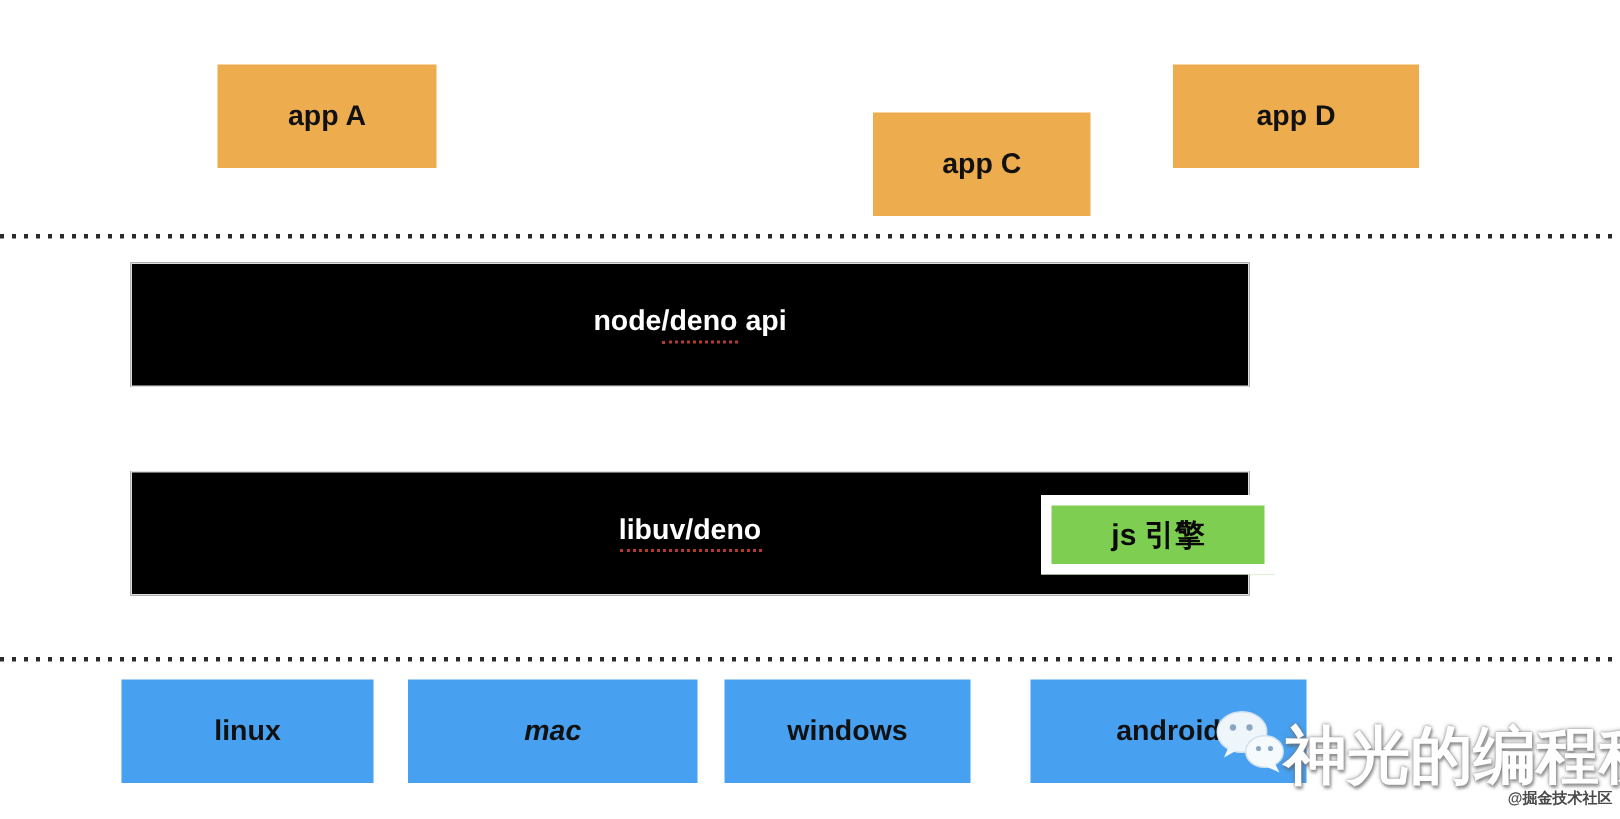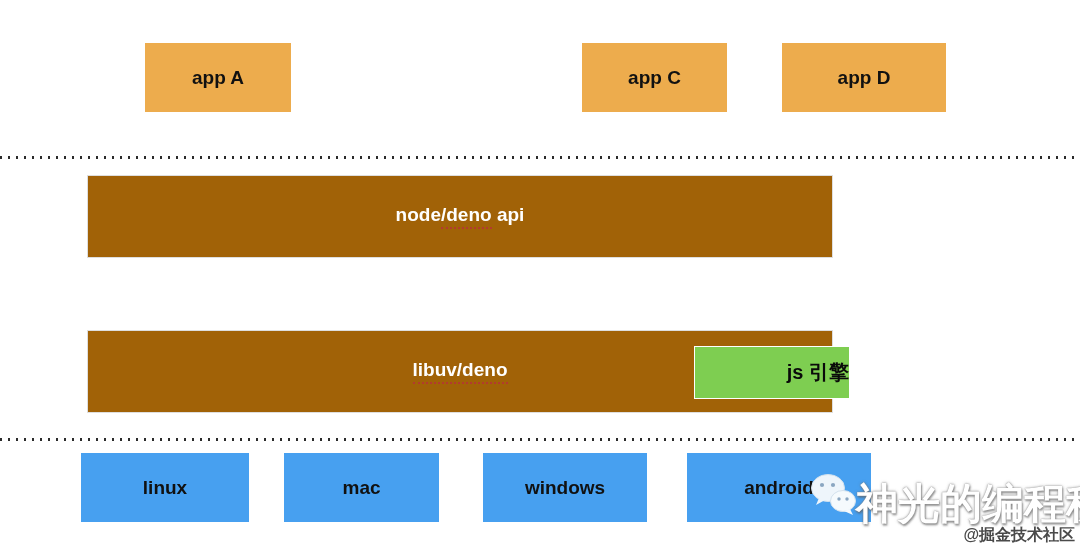--- a/index.html
+++ b/index.html
@@ -8,68 +8,68 @@
     font-family:"Liberation Sans","DejaVu Sans",sans-serif;
   }
   .box{
     position:absolute;display:flex;align-items:center;justify-content:center;
     font-weight:700;font-size:19px;color:#111;box-sizing:border-box;
   }
   
   .app{top:43px;height:69px;background:#EDAC4D;}
   .app-a{left:145px;width:146px;}
   .app-b{left:354px;width:146px;}
-  .app-c{left:582px;width:145px;}
+  .app-c{left:582px;width:145px;margin-top:32px;}
   .app-d{left:782px;width:164px;}
   
   .sep{
     position:absolute;left:0;width:1080px;height:3px;
     background-image:repeating-linear-gradient(to right,#2b2b2b 0px,#2b2b2b 2.5px,transparent 2.5px,transparent 8px);
   }
   .sep1{top:156px;}
   .sep2{top:438px;}
   
   .bar{
-    position:absolute;left:87px;width:746px;height:83px;background:#a16207;
+    position:absolute;left:87px;width:746px;height:83px;background:#000000;
     border:1px solid #dedede;box-sizing:border-box;
     display:flex;align-items:center;justify-content:center;
     color:#fff;font-weight:700;font-size:19px;
   }
   .bar1{top:175px;}
-  .bar2{top:330px;}
+  .bar2{top:314px;}
   .squiggle{
     display:inline-block;
     border-bottom:2px dotted #B23B2E;
     padding-bottom:1px;
   }
   
   .engine{
     position:absolute;left:606px;top:15px;width:156px;height:53px;
-    background:#7ECE51;border:1px solid #ffffff;box-sizing:border-box;
-    display:flex;align-items:center;justify-content:flex-end;
+    background:#7ECE51;border:7px solid #ffffff;box-sizing:border-box;
+    display:flex;align-items:center;justify-content:center;
     color:#0a0a0a;font-weight:700;font-size:20px;
   }
   
   .os{top:453px;height:69px;background:#47A0F0;}
   .os-linux{left:81px;width:168px;}
-  .os-mac{left:284px;width:155px;}
+  .os-mac{left:272px;width:193px;font-style:italic;}
   .os-windows{left:483px;width:164px;}
   .os-android{left:687px;width:184px;}
   .os-ios{left:888px;width:134px;}
   
   .wm-icon{position:absolute;left:809px;top:471px;width:48px;height:48px;}
   .wm-title{
     position:absolute;left:856px;top:476px;
     font-size:42px;font-weight:700;letter-spacing:0px;white-space:nowrap;
     color:#ffffff;
     text-shadow:0 0 1px #8a8a8a,0 0 3px rgba(110,110,110,.7),1px 2px 2px rgba(90,90,90,.55);
   }
   .wm-sub{
     position:absolute;right:5px;top:525px;
-    font-size:16px;font-weight:700;white-space:nowrap;
+    font-size:10px;font-weight:700;white-space:nowrap;
     color:#4a4a4a;text-shadow:0 0 2px #ffffff;
   }
 </style>
 </head>
 <body>
 
 <div class="canvas">
 
   <div class="box app app-a">
     <span>app A</span>

